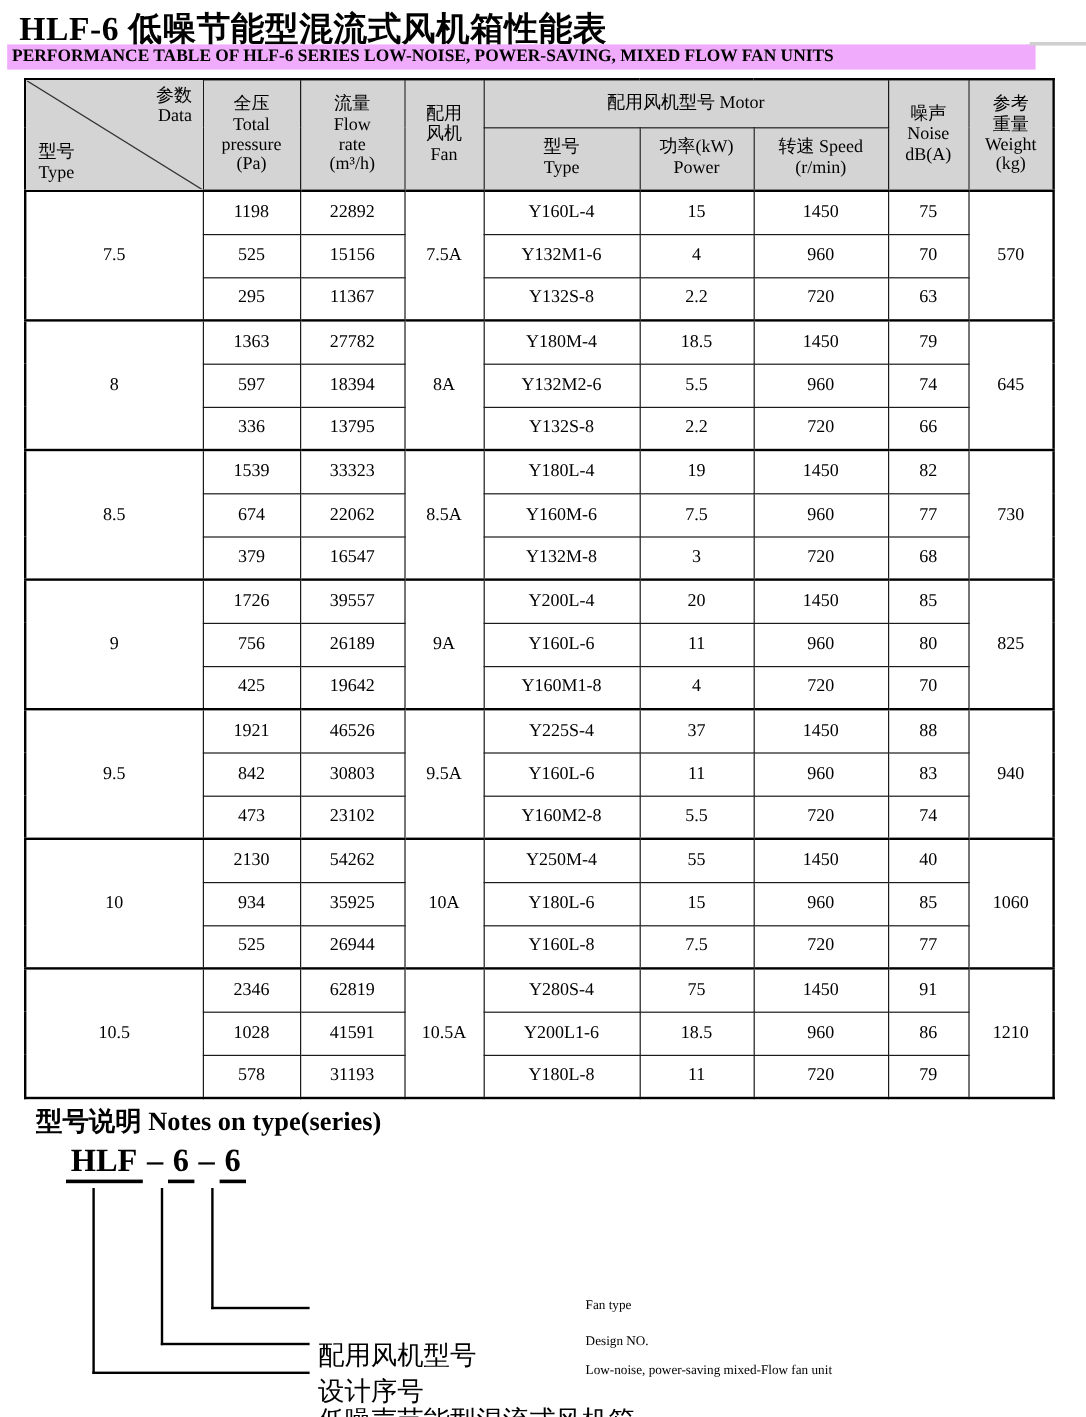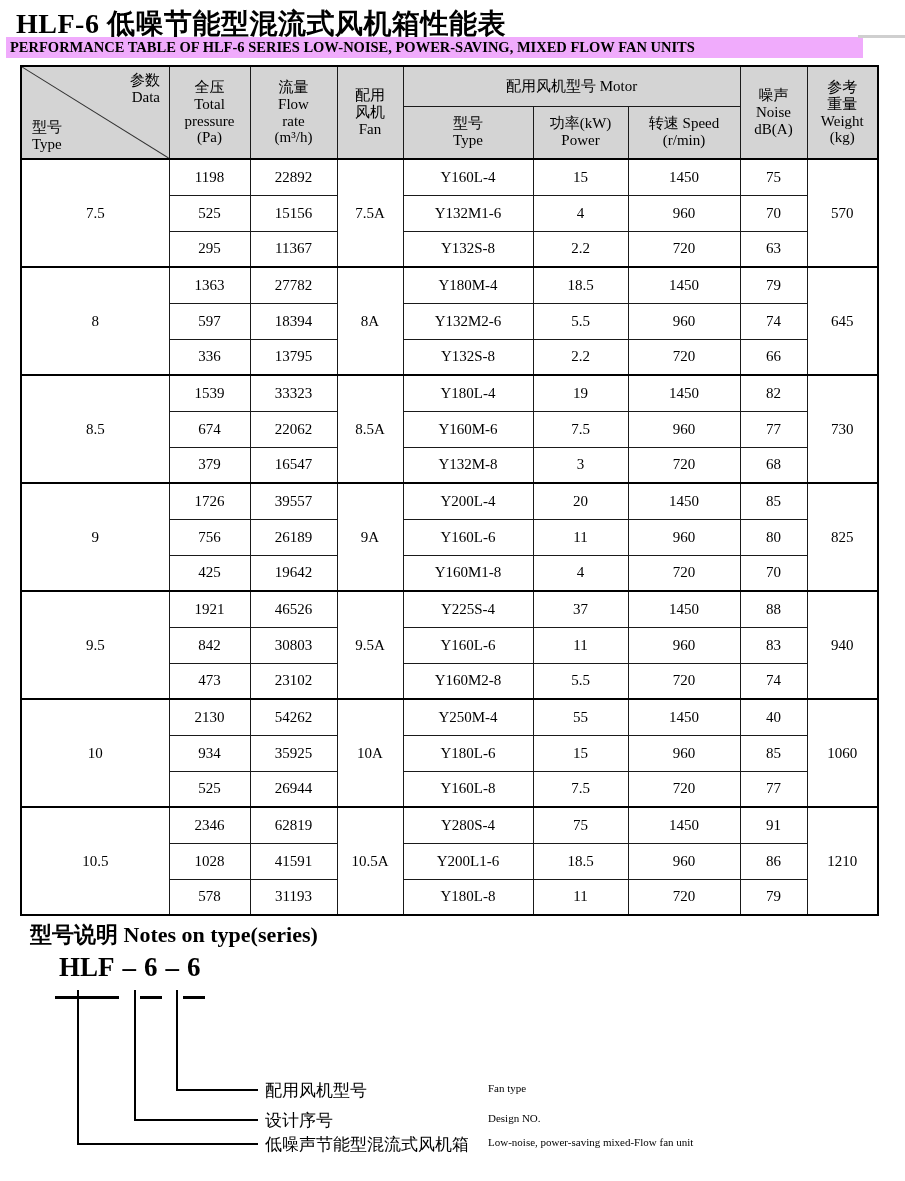--- a/index.html
+++ b/index.html
@@ -50,26 +50,26 @@
   .corner .c-type  { position:absolute; bottom:5px; left:10px; text-align:left; }
 
   .notes-heading {
     position:absolute; left:30px; top:920px;
     font-size:22px; font-weight:bold; white-space:nowrap;
   }
   .model-code {
     position:absolute; left:55px; top:952px;
     font-size:27px; font-weight:bold; white-space:nowrap;
   }
-  .model-code .seg { border-bottom:3px solid #000; padding:0 4px 14px 4px; }
+  .model-code .seg { border-bottom:3px solid #000; padding:0 4px 1px 4px; }
   .model-code .dash { padding:0 4px; }
 
   .vline { position:absolute; width:2px; background:#000; }
   .hline { position:absolute; height:2px; background:#000; }
-  .note-cn { position:absolute; left:265px; font-size:17px; white-space:nowrap; }
+  .note-cn { position:absolute; left:265px; font-size:22px; white-space:nowrap;margin-top:36px; }
   .note-en { position:absolute; left:488px; font-size:11px; white-space:nowrap; }
 </style>
 </head>
 <body>
 
 <div class="page-title">HLF-6 低噪节能型混流式风机箱性能表</div>
 <div class="subtitle-bar">PERFORMANCE TABLE OF HLF-6 SERIES LOW-NOISE, POWER-SAVING, MIXED FLOW FAN UNITS</div>
 <div class="subtitle-tail"></div>
 
 <table class="perf">

